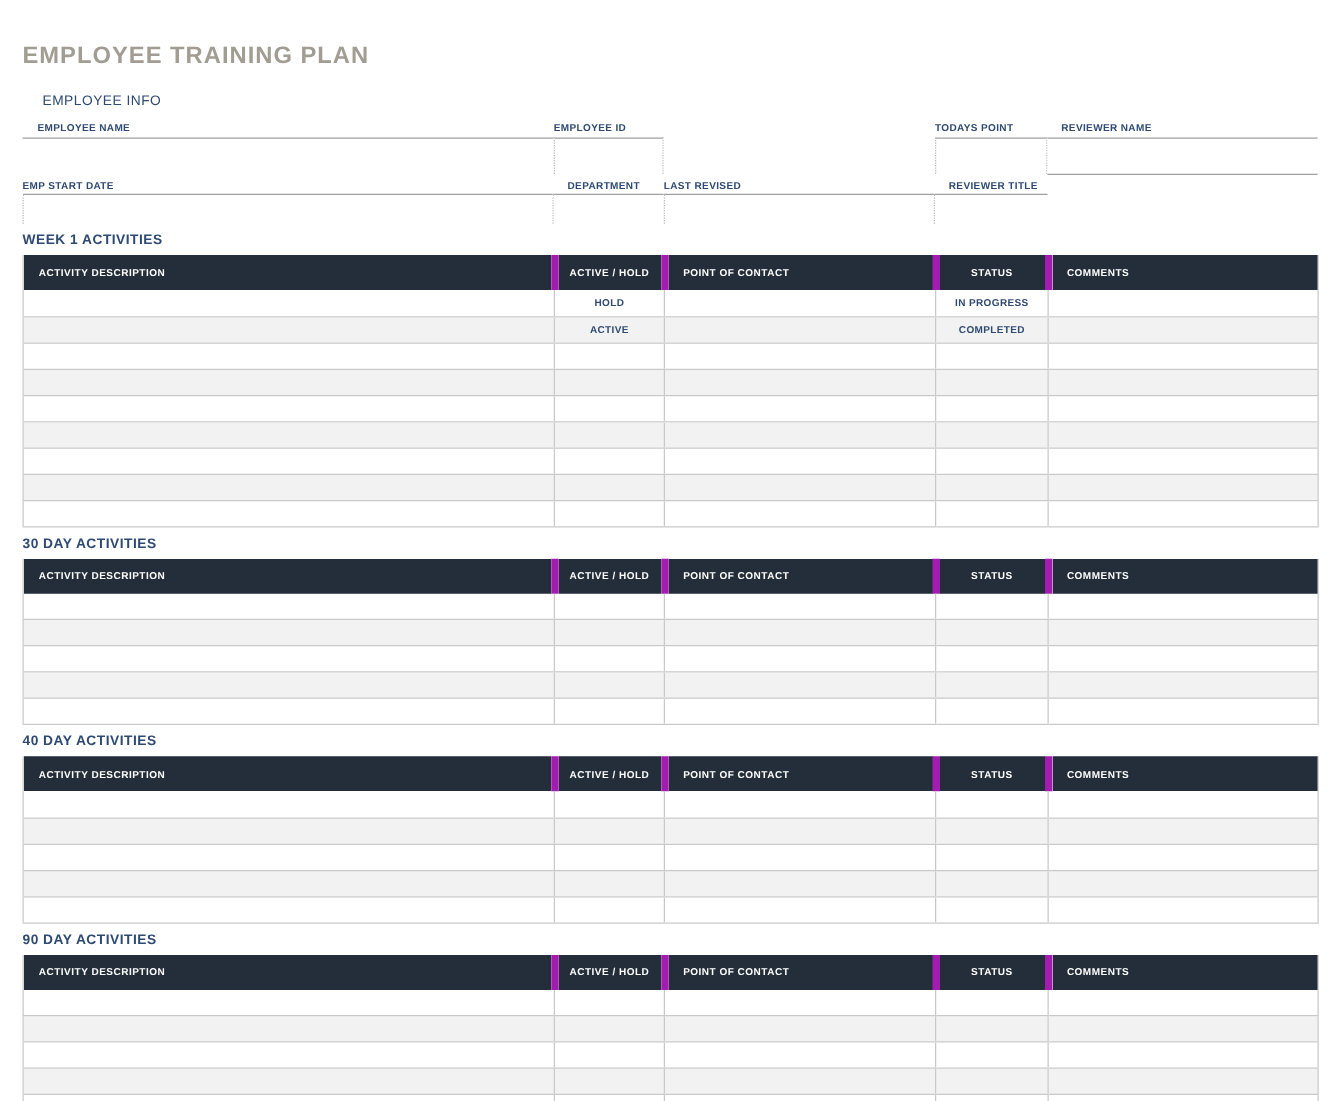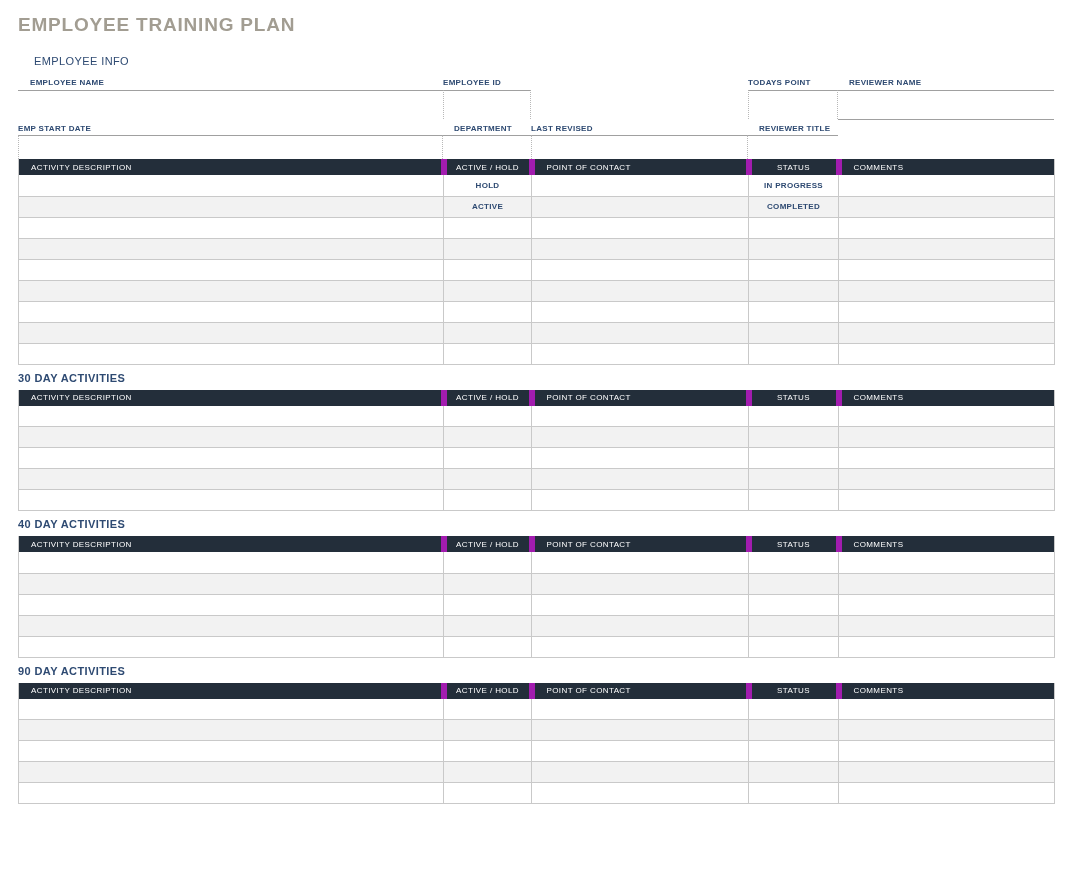--- a/index.html
+++ b/index.html
@@ -6,21 +6,21 @@
   html, body { background: #ffffff; }
   body {
     width: 1072px; height: 881px; overflow: hidden;
     font-family: "Liberation Sans", "DejaVu Sans", sans-serif;
     padding: 13px 17px 0 18px;
   }
   .content { width: 1036px; }
 
   h1.page-title {
     font-size: 19px; font-weight: bold; letter-spacing: 0.8px;
-    color: #a29d92; line-height: 23px;
+    color: #a29d92; line-height: 23px; margin-top: 20px;
   }
   h2.info-heading {
     margin: 19px 16px 8px; font-size: 11px; font-weight: normal;
     letter-spacing: 0.4px; color: #2e4a72; line-height: 13px;
   }
   h2.sec-heading {
     margin: 7px 0 5px; font-size: 11px; font-weight: bold;
     letter-spacing: 0.4px; color: #2e4a72; line-height: 13px;
   }
 
@@ -45,22 +45,22 @@
   .inp.dots { border-left: 1px dotted #b8b8b8; border-right: 1px dotted #b8b8b8; }
 
   
   table.activity {
     border-collapse: collapse; table-layout: fixed;
     width: 1036px; border: 1px solid #c9c9c9; border-top: none;
   }
   col.c1 { width: 425px; } col.c2 { width: 88px; } col.c3 { width: 217px; }
   col.c4 { width: 90px; }  col.c5 { width: 216px; }
   table.activity thead th {
-    background: #232e3a; color: #ffffff; height: 16px;
-    font-size: 8px; font-weight: normal; letter-spacing: 0.4px;
+    background: #232e3a; color: #ffffff; height: 28px;
+    font-size: 8px; font-weight: bold; letter-spacing: 0.4px;
     text-align: left; padding: 0 0 0 12px; white-space: nowrap; overflow: hidden;
   }
   table.activity thead th + th { border-left: 6px solid #a21caf; }
   table.activity thead th.ctr { text-align: center; padding: 0; }
   table.activity tbody td {
     height: 21px; border-bottom: 1px solid #c9c9c9;
     font-size: 8px; padding: 0 4px 0 12px; white-space: nowrap; overflow: hidden;
   }
   table.activity tbody td + td { border-left: 1px solid #c9c9c9; }
   table.activity tbody td.ctr {
@@ -99,20 +99,21 @@
 
       <div class="inp line"></div>
       <div class="inp line dots"></div>
       <div class="inp line"></div>
       <div class="inp line dots"></div>
       <div class="inp line"></div>
     </div>
   </section>
 
   <section>
+    <h2 class="sec-heading">WEEK 1 ACTIVITIES</h2>
     <table class="activity">
       <colgroup>
           <col class="c1">
           <col class="c2">
           <col class="c3">
           <col class="c4">
           <col class="c5">
         </colgroup>
       <thead>
         <tr>

